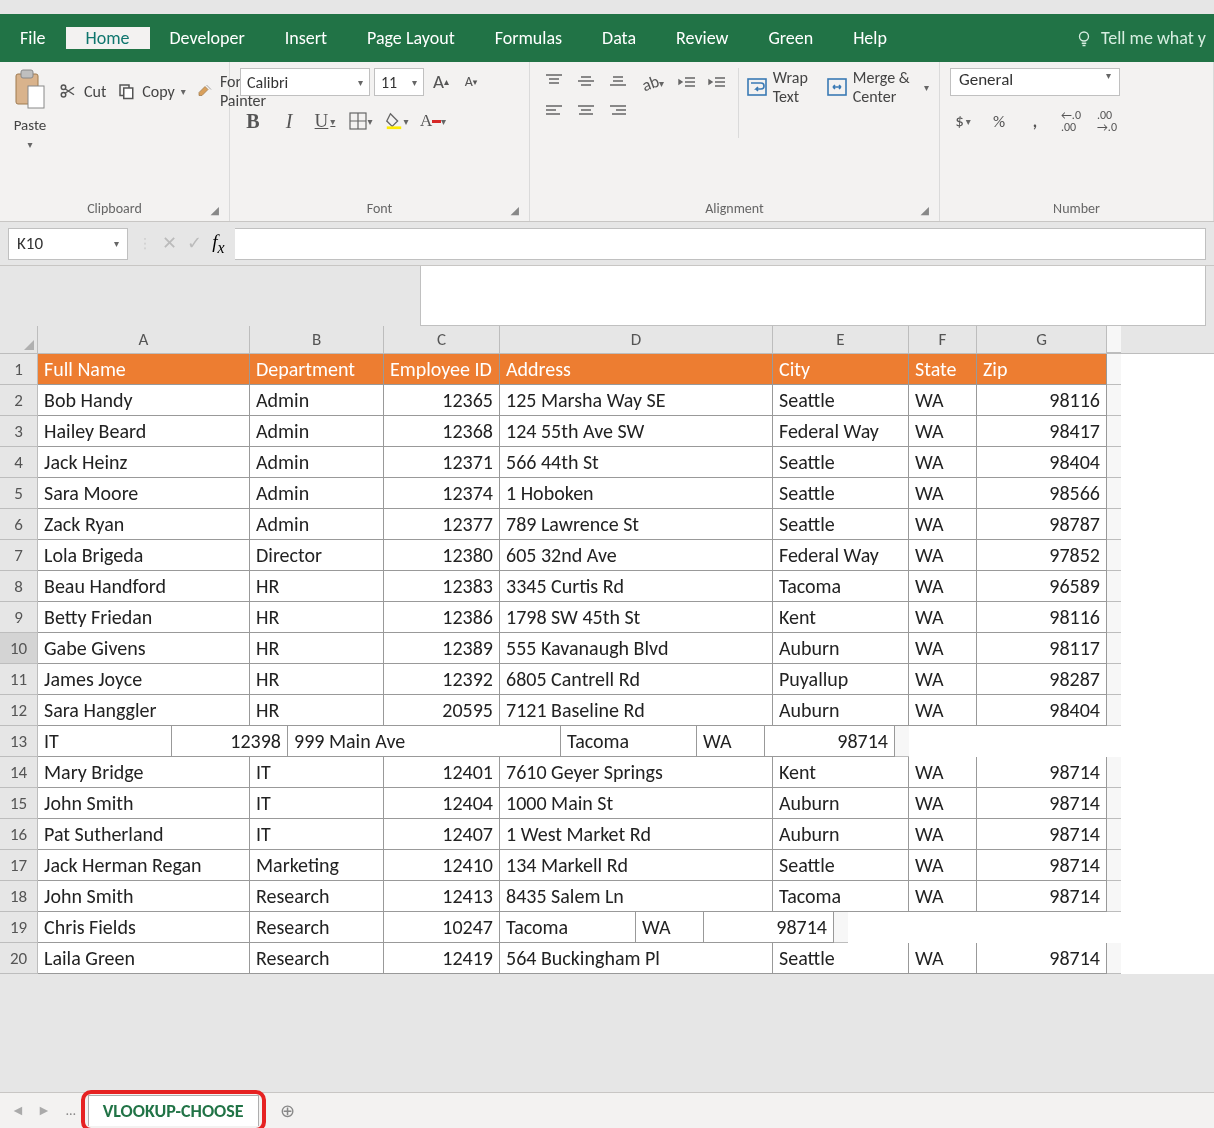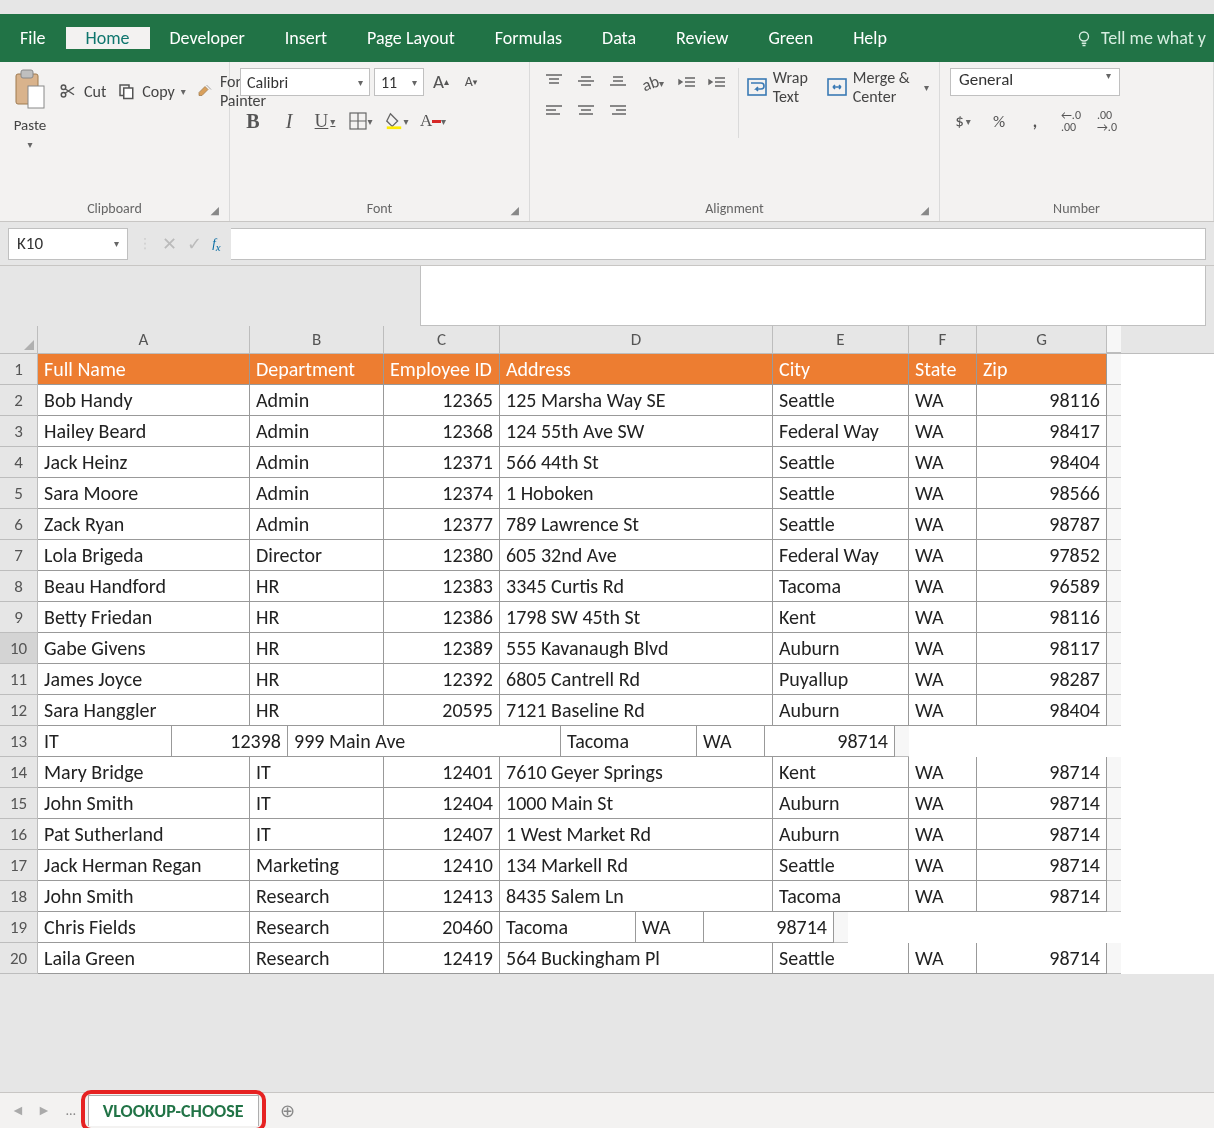--- a/index.html
+++ b/index.html
@@ -33,21 +33,21 @@
   .align-grid { display:grid; grid-template-columns: repeat(3, 28px); grid-template-rows: repeat(2, 26px); gap:4px; }
   .align-cell { display:flex; align-items:center; justify-content:center; cursor:pointer; }
   .num-fmt { width: 170px; height:28px; border:1px solid #c0c0c0; background:#fff; font-size:17px; padding:0 8px; display:flex; align-items:flex-start; justify-content:space-between;}
   .caret { font-size:10px; color:#666; }
   
   
   .fbar-row { background:#e6e6e6; height:44px; display:flex; align-items:center; border-bottom:1px solid #c8c6c4; padding:6px 8px; gap:10px;}
   .name-box { width: 120px; height:32px; background:#fff; border:1px solid #c0c0c0; display:flex; align-items:center; padding:0 8px; font-size:17px; justify-content:space-between;}
   .fb-btns { display:flex; gap:10px; align-items:center; color:#bbb; font-size:18px;}
   .fb-btn { cursor:pointer; }
-  .fx { font-style:italic; font-family:"Times New Roman",serif; color:#0369a1; font-size:13px;}
+  .fx { font-style:italic; font-family:"Times New Roman",serif; color:#000000; font-size:19px;}
   .formula-input { flex:1; height:32px; background:#fff; border:1px solid #c0c0c0; border-left:none; }
   .spacer-row { height: 60px; background:#e6e6e6; }
   .formula-extend { margin-left: 420px; background:#fff; border:1px solid #c0c0c0; border-top:none; height:60px; margin-right:8px;}
   
   
   .grid-area { background:#fff; }
   .col-headers { display:flex; background:#e6e6e6; border-bottom:1px solid #bdbdbd; height:28px; }
   .corner { width:38px; border-right:1px solid #bdbdbd; background:#e6e6e6; position:relative;}
   .corner::after { content:''; position:absolute; right:3px; bottom:3px; border-left:10px solid transparent; border-bottom:10px solid #b0b0b0;}
   .ch { border-right:1px solid #bdbdbd; display:flex; align-items:center; justify-content:center; font-size:17px; color:#555; background:#e6e6e6; cursor:pointer;}
@@ -517,21 +517,21 @@
         <div class="cell cD">8435 Salem Ln</div>
         <div class="cell cE">Tacoma</div>
         <div class="cell cF">WA</div>
         <div class="cell cG num">98714</div>
         <div class="gutter"></div>
       </div>
       <div class="row">
         <div class="rh">19</div>
         <div class="cell cA">Chris Fields</div>
         <div class="cell cB">Research</div>
-        <div class="cell cC num">20460</div>
+        <div class="cell cC num">10247</div>
         <div class="cell cE">Tacoma</div>
         <div class="cell cF">WA</div>
         <div class="cell cG num">98714</div>
         <div class="gutter"></div>
       </div>
       <div class="row">
         <div class="rh">20</div>
         <div class="cell cA">Laila Green</div>
         <div class="cell cB">Research</div>
         <div class="cell cC num">12419</div>

